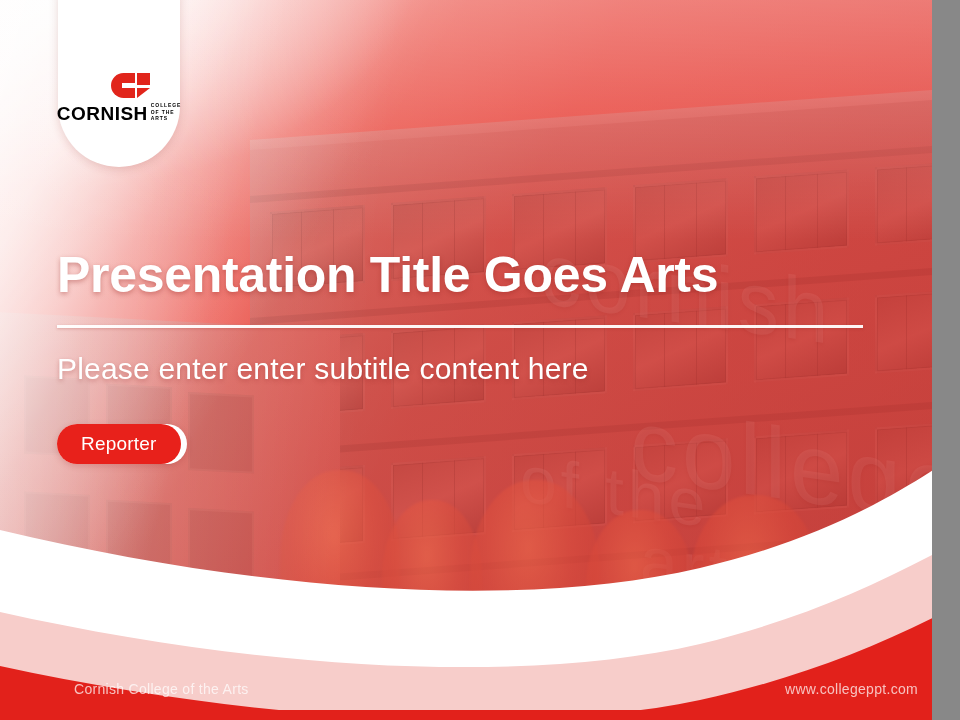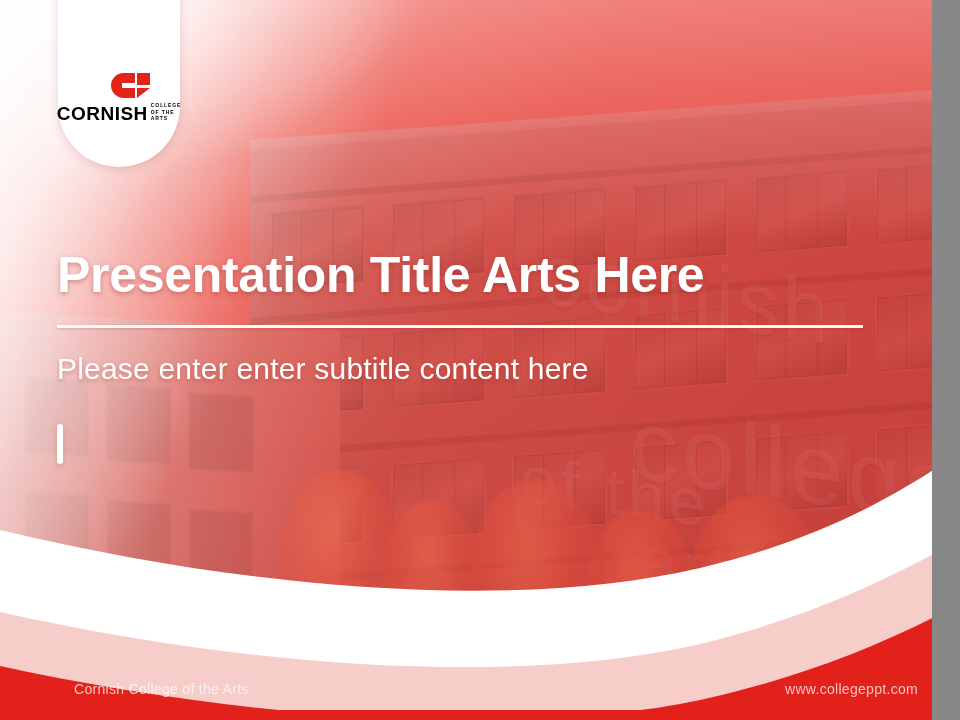--- a/index.html
+++ b/index.html
@@ -358,25 +358,26 @@
     </div>
     <div class="logo-word">
       <div class="logo-cornish">CORNISH</div>
       <div class="logo-sub">
         <div>COLLEGE</div>
         <div>OF THE ARTS</div>
       </div>
     </div>
   </div>
 
-  <div class="title">Presentation Title Arts Here</div>
+  <div class="title">Presentation Title Goes Arts</div>
   <div class="rule"></div>
   <div class="subtitle">Please enter enter subtitle content here</div>
 
   <div class="pill">
+    <div class="pill-label">Reporter</div>
   </div>
 
   <svg class="waves" viewBox="0 0 960 260" preserveAspectRatio="none">
 
     <path d="M0,70 C260,132 520,150 700,108 C820,80 900,34 960,-8 L960,86 C880,130 800,166 700,190 C520,232 250,214 0,160 Z" fill="#ffffff"></path>
 
     <path d="M0,152 C250,208 520,226 700,184 C800,160 880,124 960,80 L960,150 C880,192 800,226 700,248 C520,288 250,268 0,214 Z" fill="#f7cdca"></path>
 
     <path d="M0,206 C250,260 520,278 700,240 C800,218 880,186 960,144 L960,260 L0,260 Z" fill="#e2211b"></path>
     <rect x="0" y="250" width="960" height="10" fill="#e2211b"></rect>

